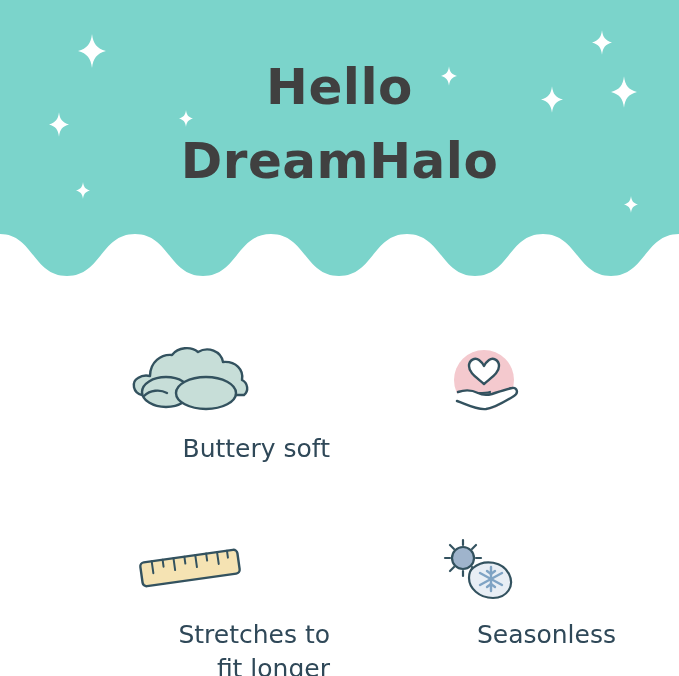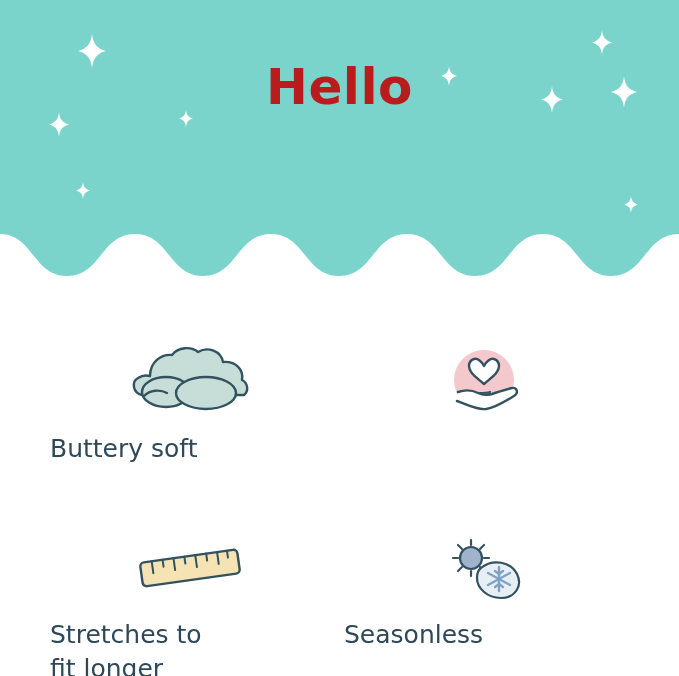--- a/index.html
+++ b/index.html
@@ -44,21 +44,21 @@
     width: 679px;
     height: 44px;
     display: block;
   }
   .header-title {
     position: absolute;
     top: 50px;
     left: 0;
     width: 679px;
     text-align: center;
-    color: #b91c1c;
+    color: #404040;
     font-family: "DejaVu Sans", sans-serif;
     font-weight: bold;
     font-size: 50px;
     line-height: 74px;
     letter-spacing: 0.5px;
     z-index: 3;
   }
   .sparkle {
     position: absolute;
     z-index: 2;
@@ -68,42 +68,42 @@
   .features {
     position: absolute;
     top: 330px;
     left: 0;
     width: 679px;
     height: 346px;
   }
   .feature {
     position: absolute;
     width: 280px;
-    text-align: left;
+    text-align: right;
   }
   .feature .icon-wrap {
     height: 80px;
     display: flex;
     align-items: center;
     justify-content: center;
   }
   .feature .label {
     margin-top: 10px;
     color: #2f4858;
     font-family: "DejaVu Sans", sans-serif;
     font-size: 25px;
     line-height: 34px;
     font-weight: normal;
     white-space: pre-line;
   }
 
   .f-tl { left: 50px;  top: 12px; }
   .f-tr { left: 344px; top: 12px; }
   .f-bl { left: 50px;  top: 198px; }
-  .f-br { left: 344px; top: 198px; }
+  .f-br { left: 336px; top: 198px; }
 </style>
 </head>
 <body>
 
 <div class="page">
 
   <div class="header">
     <div class="header-bg"></div>
 
     <svg class="sparkle" style="left:78px; top:34px;" width="28" height="34" viewBox="0 0 28 34">
@@ -129,20 +129,21 @@
     </svg>
     <svg class="sparkle" style="left:611px; top:76px;" width="26" height="32" viewBox="0 0 28 34">
       <path d="M14 0 C15.2 10 18.8 14.4 28 17 C18.8 19.6 15.2 24 14 34 C12.8 24 9.2 19.6 0 17 C9.2 14.4 12.8 10 14 0 Z" fill="#ffffff"></path>
     </svg>
     <svg class="sparkle" style="left:624px; top:196px;" width="14" height="17" viewBox="0 0 28 34">
       <path d="M14 0 C15.2 10 18.8 14.4 28 17 C18.8 19.6 15.2 24 14 34 C12.8 24 9.2 19.6 0 17 C9.2 14.4 12.8 10 14 0 Z" fill="#ffffff"></path>
     </svg>
 
     <div class="header-title">
       <div>Hello</div>
+      <div>DreamHalo</div>
     </div>
 
     <svg class="scallops" viewBox="0 0 679 44" preserveAspectRatio="none">
       <path d="M0 0 H679 V0 C679 0 679 2 679 2 C645 2 645 44 611 44 C577 44 577 2 543 2 C509 2 509 44 475 44 C441 44 441 2 407 2 C373 2 373 44 339 44 C305 44 305 2 271 2 C237 2 237 44 203 44 C169 44 169 2 135 2 C101 2 101 44 67 44 C33 44 33 2 0 2 Z" fill="#7bd4cb"></path>
     </svg>
   </div>
 
   <div class="features">
 
     <div class="feature f-tl">

